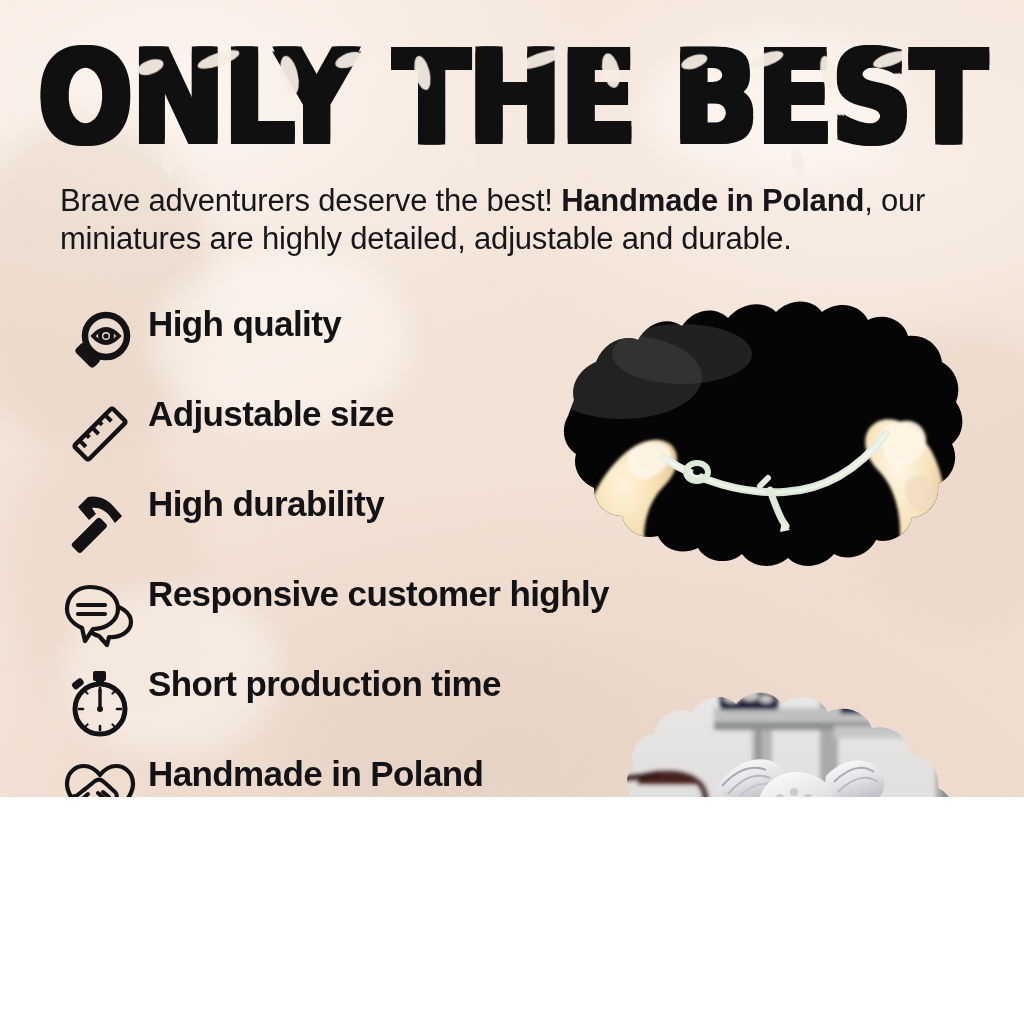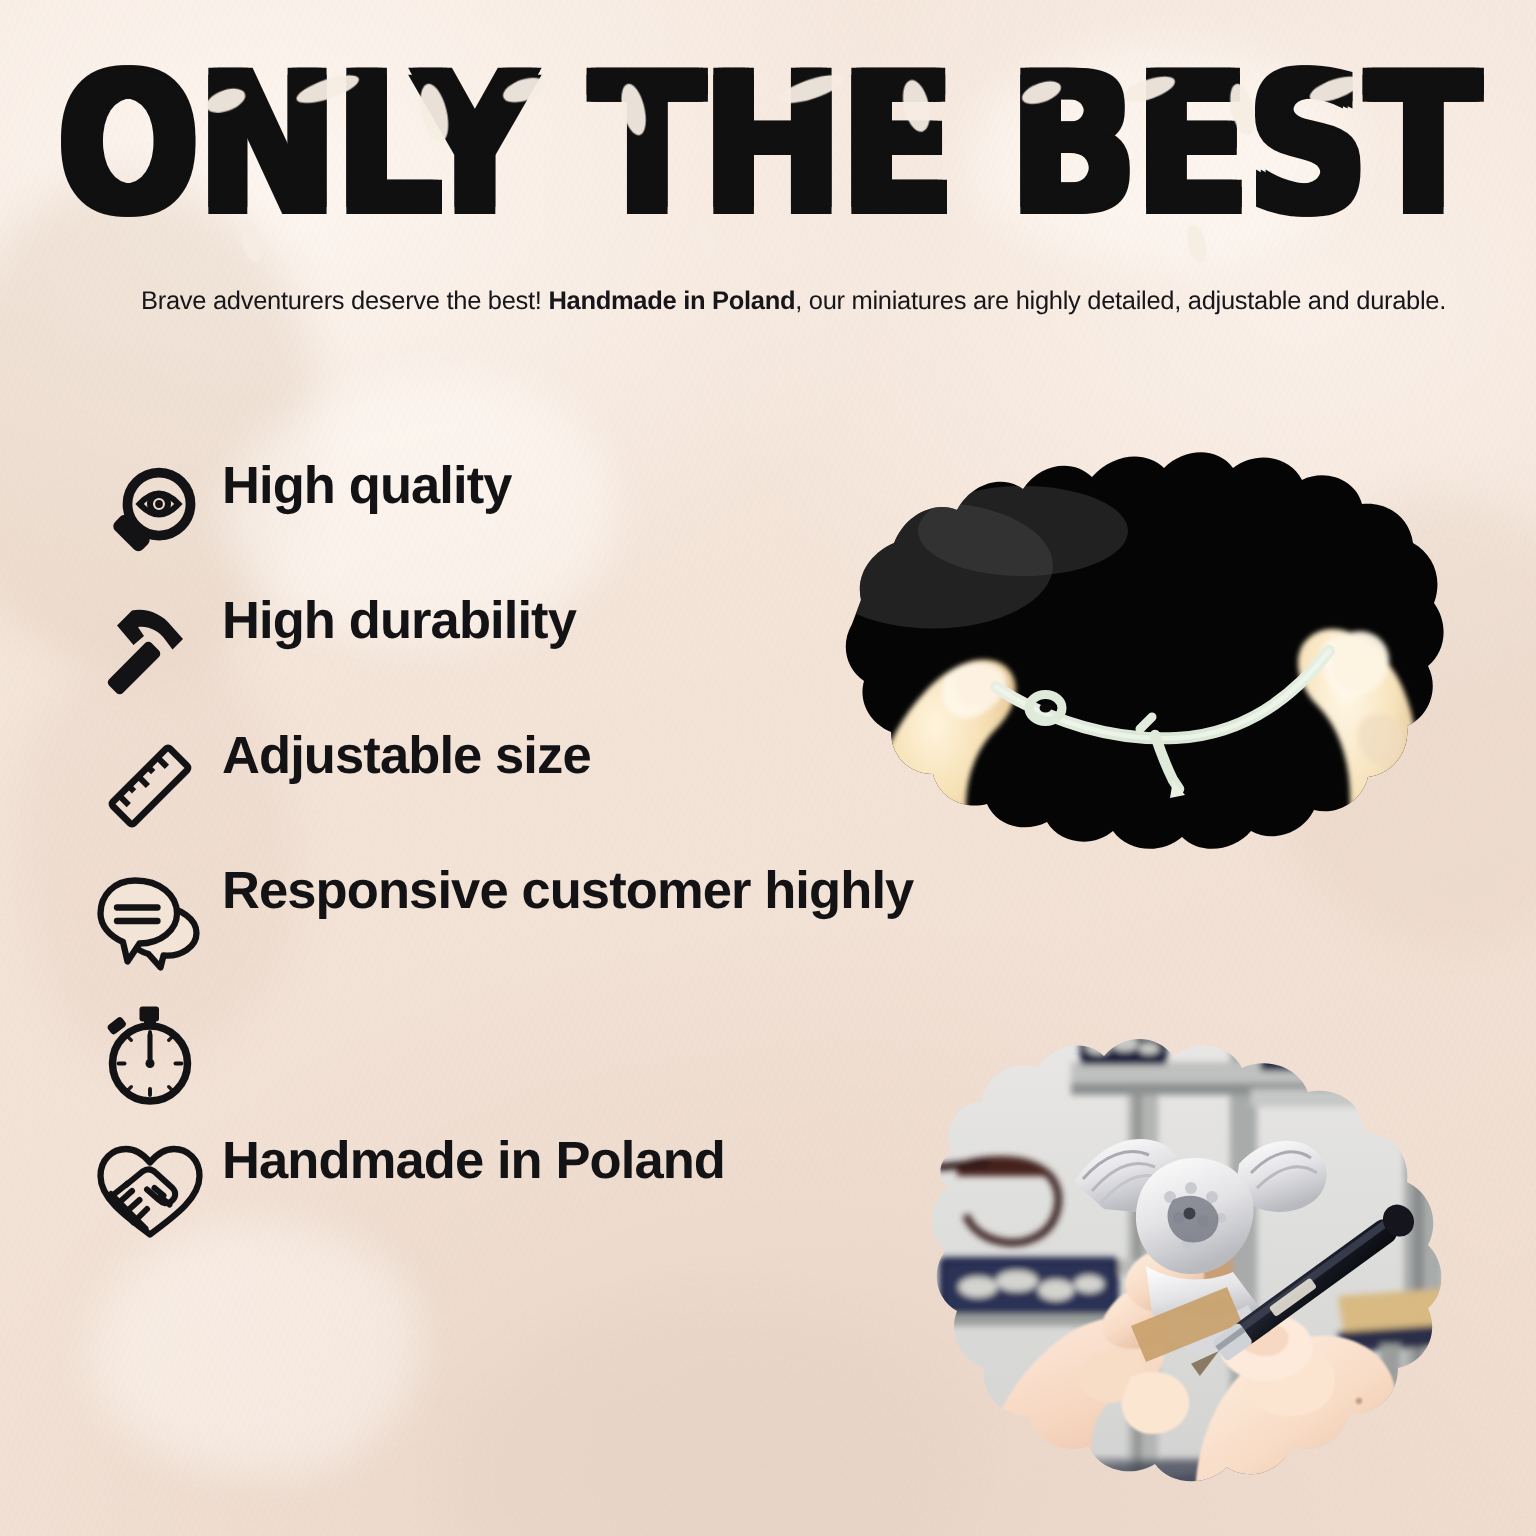--- a/index.html
+++ b/index.html
@@ -3,21 +3,21 @@
 <meta charset="utf-8">
 <style>
   html, body {
     margin: 0;
     padding: 0;
     background: #ffffff;
   }
   #canvas {
     position: relative;
     width: 1024px;
-    height: 1024px;
+    height: 797px;
     overflow: hidden;
     background: #f3e4d8;
     font-family: "Liberation Sans", sans-serif;
     -webkit-font-smoothing: antialiased;
   }
 
   
   .bg-base {
     position: absolute; inset: 0;
     background:
@@ -82,22 +82,22 @@
     border-radius: 50%;
     transform: rotate(-16deg);
     opacity: 0.95;
   }
 
   
   .subtitle {
     position: absolute;
     left: 60px; right: 60px;
     top: 182px;
-    text-align: right;
-    font-size: 17px;
+    text-align: left;
+    font-size: 31px;
     line-height: 38px;
     color: #17161a;
     font-weight: 400;
     letter-spacing: -0.2px;
   }
   .subtitle b { font-weight: 700; }
 
   
   .features {
     position: absolute;
@@ -200,50 +200,50 @@
           <circle cx="41" cy="27" r="6" fill="none" stroke="#131215" stroke-width="4"></circle>
           <circle cx="41" cy="27" r="2.6" fill="#131215"></circle>
         </svg>
       </span>
       <span class="feature-label">High quality</span>
     </div>
 
     <div class="feature-row">
       <span class="feature-icon">
         <svg width="70" height="70" viewBox="0 0 70 70">
-          <g fill="#131215">
-            <path d="M23 8 C32 6 43 10 49 18 L57 27 L50 34 L44 26
-                     C40 21 33 18 27 19 L31 25 L24 31 L13 18 Z"></path>
-            <rect x="4" y="40" width="40" height="13" rx="3" transform="rotate(-45 24 46)"></rect>
-          </g>
-        </svg>
-      </span>
-      <span class="feature-label">High durability</span>
-    </div>
-
-    <div class="feature-row">
-      <span class="feature-icon">
-        <svg width="70" height="70" viewBox="0 0 70 70">
           <g transform="rotate(-45 35 35)">
             <rect x="8" y="25" width="54" height="20" rx="2" fill="none" stroke="#131215" stroke-width="4.5"></rect>
             <g stroke="#131215" stroke-width="4" stroke-linecap="butt">
               <line x1="16" y1="25" x2="16" y2="34"></line>
               <line x1="25" y1="25" x2="25" y2="30"></line>
               <line x1="34" y1="25" x2="34" y2="34"></line>
               <line x1="43" y1="25" x2="43" y2="30"></line>
               <line x1="52" y1="25" x2="52" y2="34"></line>
             </g>
           </g>
         </svg>
       </span>
       <span class="feature-label">Adjustable size</span>
     </div>
 
     <div class="feature-row">
       <span class="feature-icon">
+        <svg width="70" height="70" viewBox="0 0 70 70">
+          <g fill="#131215">
+            <path d="M23 8 C32 6 43 10 49 18 L57 27 L50 34 L44 26
+                     C40 21 33 18 27 19 L31 25 L24 31 L13 18 Z"></path>
+            <rect x="4" y="40" width="40" height="13" rx="3" transform="rotate(-45 24 46)"></rect>
+          </g>
+        </svg>
+      </span>
+      <span class="feature-label">High durability</span>
+    </div>
+
+    <div class="feature-row">
+      <span class="feature-icon">
         <svg width="74" height="70" viewBox="0 0 74 70">
           <g fill="#f3e4d8" stroke="#131215" stroke-width="4.2" stroke-linejoin="round">
             <path d="M44 26 C58 26 68 34 68 43 C68 52 58 59 46 58
                      L44 66 L36 57 C28 55 23 49 23 43 C23 34 32 26 44 26 Z"></path>
             <path d="M27 8 C44 8 55 18 55 30 C55 41 44 50 30 50
                      L22 62 L19 49 C10 45 4 38 4 30 C4 18 13 8 27 8 Z"></path>
           </g>
           <g stroke="#131215" stroke-width="4.2" stroke-linecap="round">
             <line x1="15" y1="26" x2="42" y2="26"></line>
             <line x1="15" y1="35" x2="42" y2="35"></line>
@@ -271,20 +271,21 @@
           <g stroke="#131215" stroke-width="2.2" stroke-linecap="round" opacity="0.95">
             <line x1="47.5" y1="24.5" x2="49.5" y2="22.5"></line>
             <line x1="47.5" y1="55.5" x2="49.5" y2="57.5"></line>
             <line x1="22.5" y1="55.5" x2="20.5" y2="57.5"></line>
             <line x1="22.5" y1="24.5" x2="20.5" y2="22.5"></line>
           </g>
           <line x1="35" y1="40" x2="35" y2="21" stroke="#131215" stroke-width="3.4" stroke-linecap="round"></line>
           <circle cx="35" cy="40" r="3" fill="#131215"></circle>
         </svg>
       </span>
+      <span class="feature-label">Short production time</span>
     </div>
 
     <div class="feature-row">
       <span class="feature-icon">
         <svg width="76" height="70" viewBox="0 0 76 70">
           <path d="M38 64 C22 52 5 40 5 25 C5 14 13 7 22 7 C29 7 34 11 38 16
                    C42 11 47 7 54 7 C63 7 71 14 71 25 C71 40 54 52 38 64 Z" fill="none" stroke="#131215" stroke-width="4.2" stroke-linejoin="round"></path>
           <g fill="none" stroke="#131215" stroke-width="4" stroke-linejoin="round" stroke-linecap="round">
             <path d="M22 31 L33 22 C36 20 39 20 42 23 L53 33
                      C56 36 55 40 52 42 C49 44 46 43 44 41 L36 34"></path>

